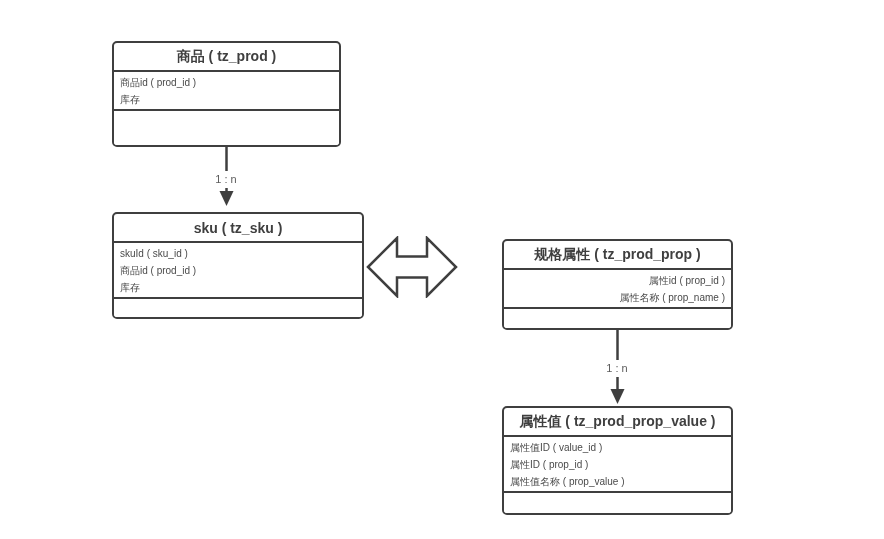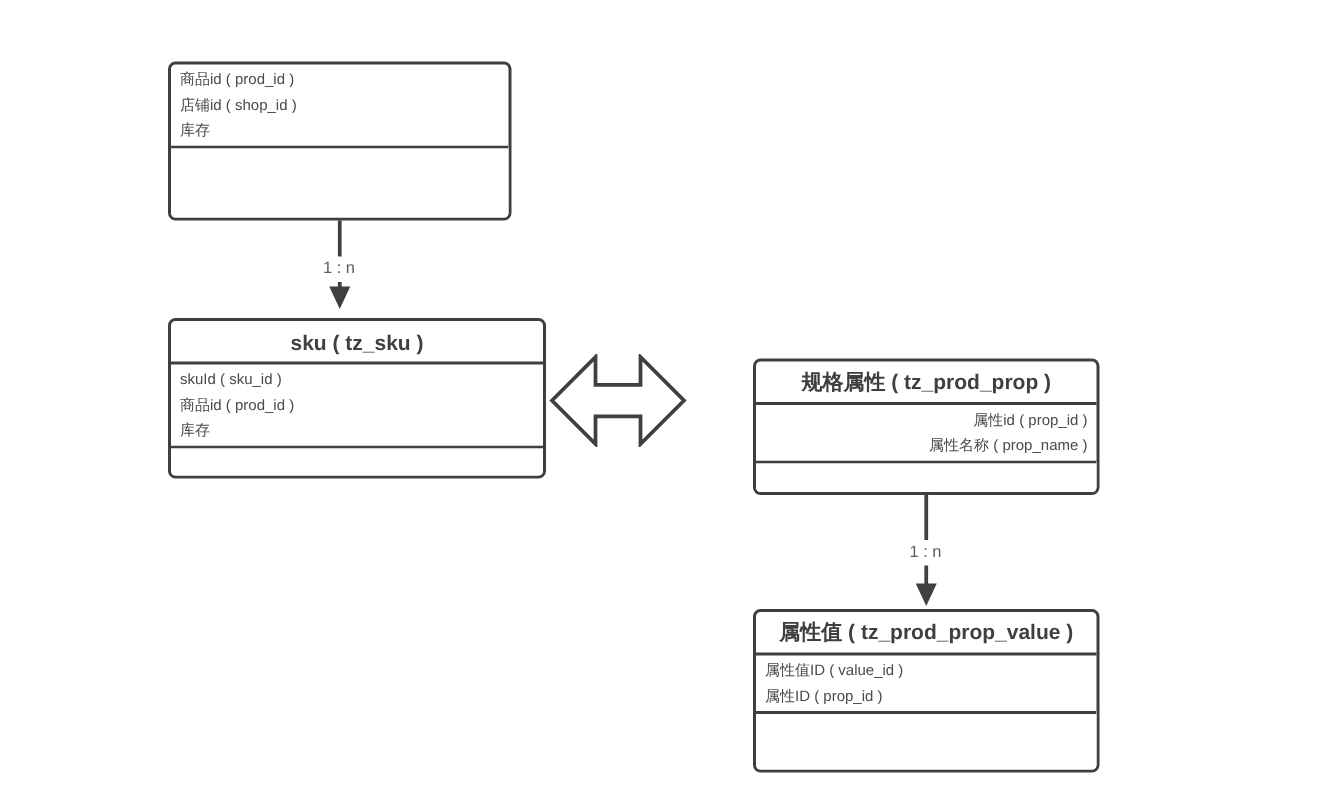--- a/index.html
+++ b/index.html
@@ -85,23 +85,23 @@
       <polygon points="219.5,191 233.5,191 226.5,206" fill="#3f3f3f"></polygon>
     </g>
 
     <g>
       <line x1="617.5" y1="330" x2="617.5" y2="392" stroke="#3f3f3f" stroke-width="2.5"></line>
       <polygon points="610.5,389 624.5,389 617.5,404" fill="#3f3f3f"></polygon>
     </g>
   </svg>
 
   <div class="entity" style="left:112px; top:41px; width:229px; height:106px;">
+    <div class="entity-header">商品 ( tz_prod )</div>
     <div class="entity-body">
       <div>商品id ( prod_id )</div>
-      <div>店铺id ( shop_id )</div>
       <div>库存</div>
     </div>
     <div class="entity-footer"></div>
   </div>
 
   <div class="rel-label" style="left:202px; top:171px;">1 : n</div>
 
   <div class="entity" style="left:112px; top:212px; width:252px; height:107px;">
     <div class="entity-header">sku ( tz_sku )</div>
     <div class="entity-body">
@@ -125,17 +125,18 @@
     <div class="entity-footer"></div>
   </div>
 
   <div class="rel-label" style="left:593px; top:360px;">1 : n</div>
 
   <div class="entity" style="left:502px; top:406px; width:231px; height:109px;justify-content:center;">
     <div class="entity-header">属性值 ( tz_prod_prop_value )</div>
     <div class="entity-body">
       <div>属性值ID ( value_id )</div>
       <div>属性ID ( prop_id )</div>
+      <div>属性值名称 ( prop_value )</div>
     </div>
     <div class="entity-footer"></div>
   </div>
 
 </div>
 
 </body></html>

